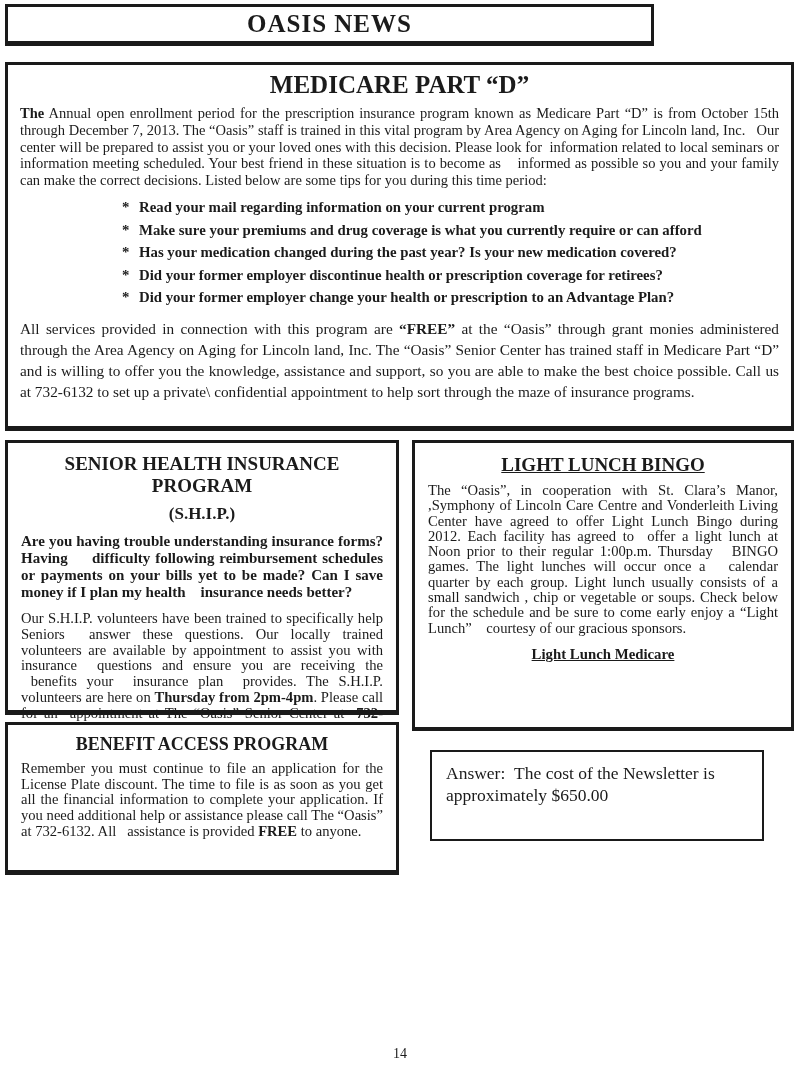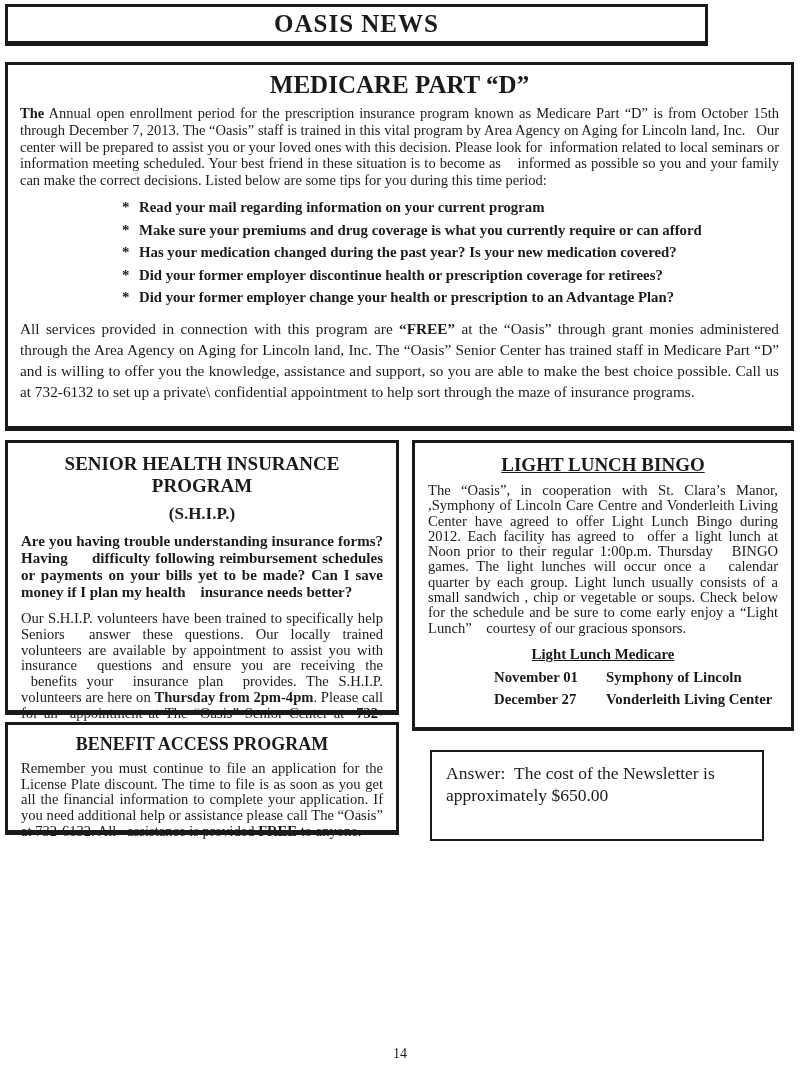--- a/index.html
+++ b/index.html
@@ -17,21 +17,21 @@
   }
   .box {
     position: absolute;
     box-sizing: border-box;
     background: #ffffff;
     border: 3px solid #1a1a1a;
     border-bottom-width: 5px;
   }
   
   #header-box {
-    left: 5px; top: 4px; width: 703px; height: 42px;
+    left: 5px; top: 4px; width: 649px; height: 42px;
     display: flex; align-items: center; justify-content: center;
   }
   #header-box .masthead-title {
     font-size: 25px; font-weight: bold; letter-spacing: 1px;
   }
   
   #medicare-box {
     left: 5px; top: 62px; width: 789px; height: 369px;
     padding: 4px 12px;
   }
@@ -56,21 +56,21 @@
   #ship-box {
     left: 5px; top: 440px; width: 394px; height: 275px;
     padding: 6px 13px;
   }
   .ship-title { margin: 4px 0 0; text-align: center; font-size: 19px; font-weight: bold; }
   .ship-subtitle { margin: 7px 0 9px; text-align: center; font-size: 17px; font-weight: bold; }
   .ship-questions { margin: 0; font-weight: bold; font-size: 15px; line-height: 17px; text-align: justify; }
   .ship-body { margin: 10px 0 0; font-size: 14.6px; line-height: 15.8px; text-align: justify; }
   
   #benefit-box {
-    left: 5px; top: 722px; width: 394px; height: 113px;
+    left: 5px; top: 722px; width: 394px; height: 153px;
     padding: 4px 13px;
   }
   .benefit-title { margin: 5px 0 6px; text-align: center; font-size: 18px; font-weight: bold; }
   .benefit-body { margin: 0; font-size: 14.6px; line-height: 15.7px; text-align: justify; }
   
   #bingo-box {
     left: 412px; top: 440px; width: 382px; height: 291px;
     padding: 6px 13px;
     border-bottom-width: 4px;
   }
@@ -146,31 +146,19 @@
 
 <section class="box" id="benefit-box">
   <h2 class="benefit-title">BENEFIT ACCESS PROGRAM</h2>
   <p class="benefit-body">Remember you must continue to file an application for the License Plate discount.  The time to file is as soon as you get all the financial information to complete your application.  If you need additional help or assistance please call The “Oasis” at 732-6132.  All &nbsp; assistance is provided <b>FREE</b> to anyone.</p>
 </section>
 
 <section class="box" id="bingo-box">
   <h2 class="bingo-title">LIGHT LUNCH BINGO</h2>
   <p class="bingo-body">The &nbsp;“Oasis”, &nbsp;in &nbsp;cooperation &nbsp;with &nbsp;St. &nbsp;Clara’s &nbsp;Manor, ,Symphony of Lincoln Care Centre and Vonderleith Living Center have agreed to offer Light Lunch Bingo during 2012.  Each facility has agreed to &nbsp;offer a light lunch at Noon prior to their regular 1:00p.m. Thursday &nbsp; BINGO games.  The light lunches will occur once a &nbsp; calendar quarter by each group.  Light lunch usually consists of a small sandwich , chip or vegetable or soups.  Check below for the schedule and be sure to come early enjoy a “Light Lunch” &nbsp;&nbsp; courtesy of our gracious sponsors.</p>
   <div class="schedule-title">Light Lunch Medicare</div>
-  <div>
-
-      <div class="schedule-row">
-        <span class="schedule-date">November 01</span>
-        <span class="schedule-location">Symphony of Lincoln</span>
-      </div>
-
-      <div class="schedule-row">
-        <span class="schedule-date">December 27</span>
-        <span class="schedule-location">Vonderleith Living Center</span>
-      </div>
-    </div>
 </section>
 
 <aside class="box" id="answer-box">
   <p class="answer-text">Answer: &nbsp;The cost of the Newsletter is approximately $650.00</p>
 </aside>
 
 <footer id="page-number">14</footer>
 
 </body></html>

